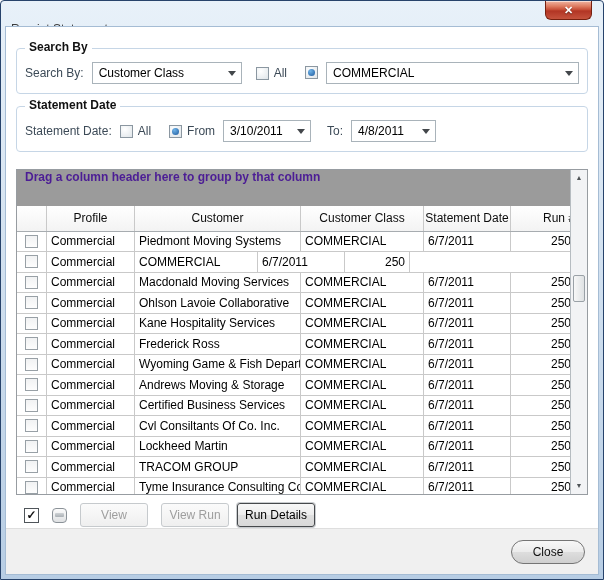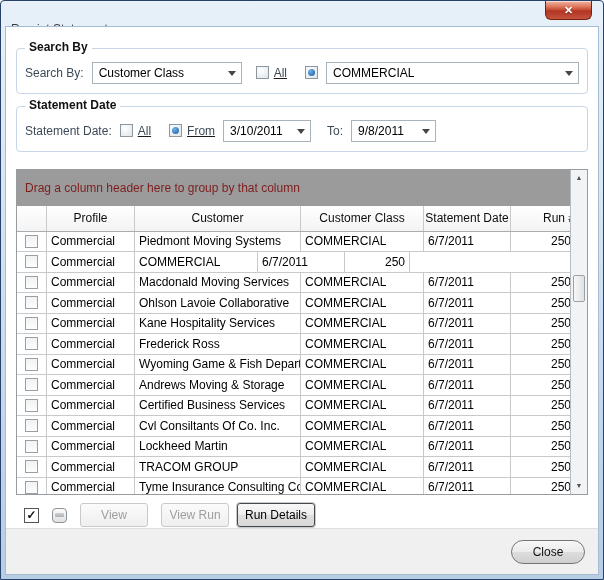--- a/index.html
+++ b/index.html
@@ -61,30 +61,30 @@
     width:13px; height:13px; border-radius:50%；
     border-radius:50%; border:1px solid #8b97a1;
     background:radial-gradient(circle at 35% 30%, #ffffff, #dfe5e9);
     display:inline-flex; align-items:center; justify-content:center; cursor:pointer;
     flex:none;
   }
   .radio.checked::after {
     content:""; width:7px; height:7px; border-radius:50%;
     background:radial-gradient(circle at 35% 30%, #6fb3e8, #1d5a9e);
   }
-  .radio-wrap { display:flex; align-items:flex-start; gap:5px;text-decoration:underline; }
+  .radio-wrap { display:flex; align-items:flex-end; gap:5px; }
 
   .grid {
     margin-top:17px; height:329px; border:1px solid #979ca1;
     display:flex; overflow:hidden;
   }
   .grid-main { flex:1; display:flex; flex-direction:column; overflow:hidden; }
   .group-band {
-    height:36px; background:#9b9b9b; color:#7f1d1d;
-    display:flex; align-items:center; padding-left:8px;
+    height:36px; background:#9b9b9b; color:#4c1d95;
+    display:flex; padding-left:8px;font-weight:bold;
   }
   .hdr-row { height:26px; display:flex; background:linear-gradient(#ffffff,#f3f3f3); border-bottom:1px solid #a7acb0; }
   .hdr-cell {
     display:flex; align-items:center; justify-content:center;
     border-right:1px solid #c9c9c9; color:#0d0d0d; overflow:hidden; white-space:nowrap;
     cursor:pointer; flex:none;
   }
   .rows { flex:1; overflow:hidden; }
   .g-row { height:20.5px; display:flex; border-bottom:1px solid #c9c9c9; background:#fff; }
   .g-cell {
@@ -190,21 +190,21 @@
         <div class="radio-wrap" style="margin-left:10px;">
           <span class="radio checked"></span>
           <span class="lbl">From</span>
         </div>
         <div class="combo combo-date-from">
           <span>3/10/2011</span>
           <span class="arrow"></span>
         </div>
         <span class="lbl" style="margin-left:8px;">To:</span>
         <div class="combo combo-date-to">
-          <span>9/8/2011</span>
+          <span>4/8/2011</span>
           <span class="arrow"></span>
         </div>
       </div>
 
       <div class="grid">
         <div class="grid-main">
           <div class="group-band">
             <span>Drag a column header here to group by that column</span>
           </div>
           <div class="hdr-row">

